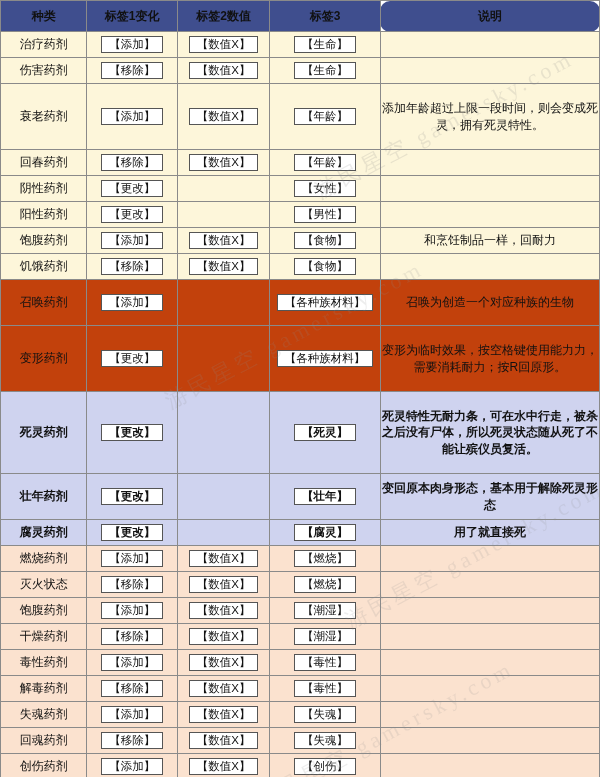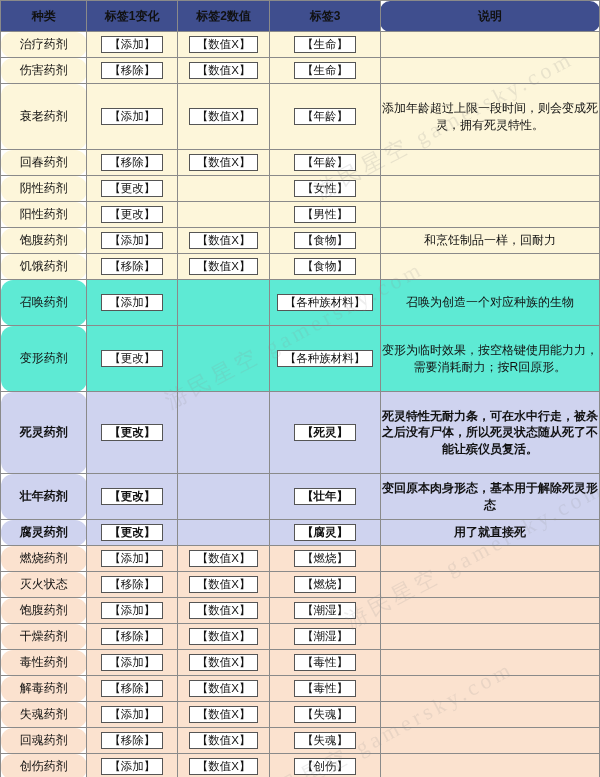--- a/index.html
+++ b/index.html
@@ -30,21 +30,21 @@
     font-size:13px;
     height:30px;
     border:1px solid #2c3a6e;
   }
   .c0{width:86px;}
   .c1{width:90px;}
   .c2{width:92px;}
   .c3{width:110px;}
   .c4{width:218px;border-radius:10px;}
 
-  td.name{font-size:12.5px;font-weight:normal;border-radius:12px;}
+  td.name{font-size:12.5px;font-weight:normal;}
   td.desc{
     text-align:left;
     padding:4px 6px;
     font-size:12px;
     line-height:1.5;
   }
   .tag{
     display:inline-block;
     border:1px solid #555;
     background:#ffffff;
@@ -57,21 +57,21 @@
   tr.row{height:26px;}
   tr.tall{height:46px;}
   tr.xtall{height:66px;}
   tr.huge{height:82px;}
 
   
   .g-heal  td{background:#fdf6da;}
   .g-age   td{background:#fdf6da;}
   .g-sex   td{background:#fdf6da;margin-left:39px;}
   .g-food  td{background:#fdf6da;}
-  .g-summon td{background:#5eead4;}
+  .g-summon td{background:#c2410c;}
   .g-undead td{background:#cfd3ef;font-weight:bold;}
   .g-elem  td{background:#fbe2cf;}
 
   
   #wm{
     position:absolute;
     pointer-events:none;
     color:rgba(140,140,140,0.18);
     font-size:22px;
     letter-spacing:4px;

